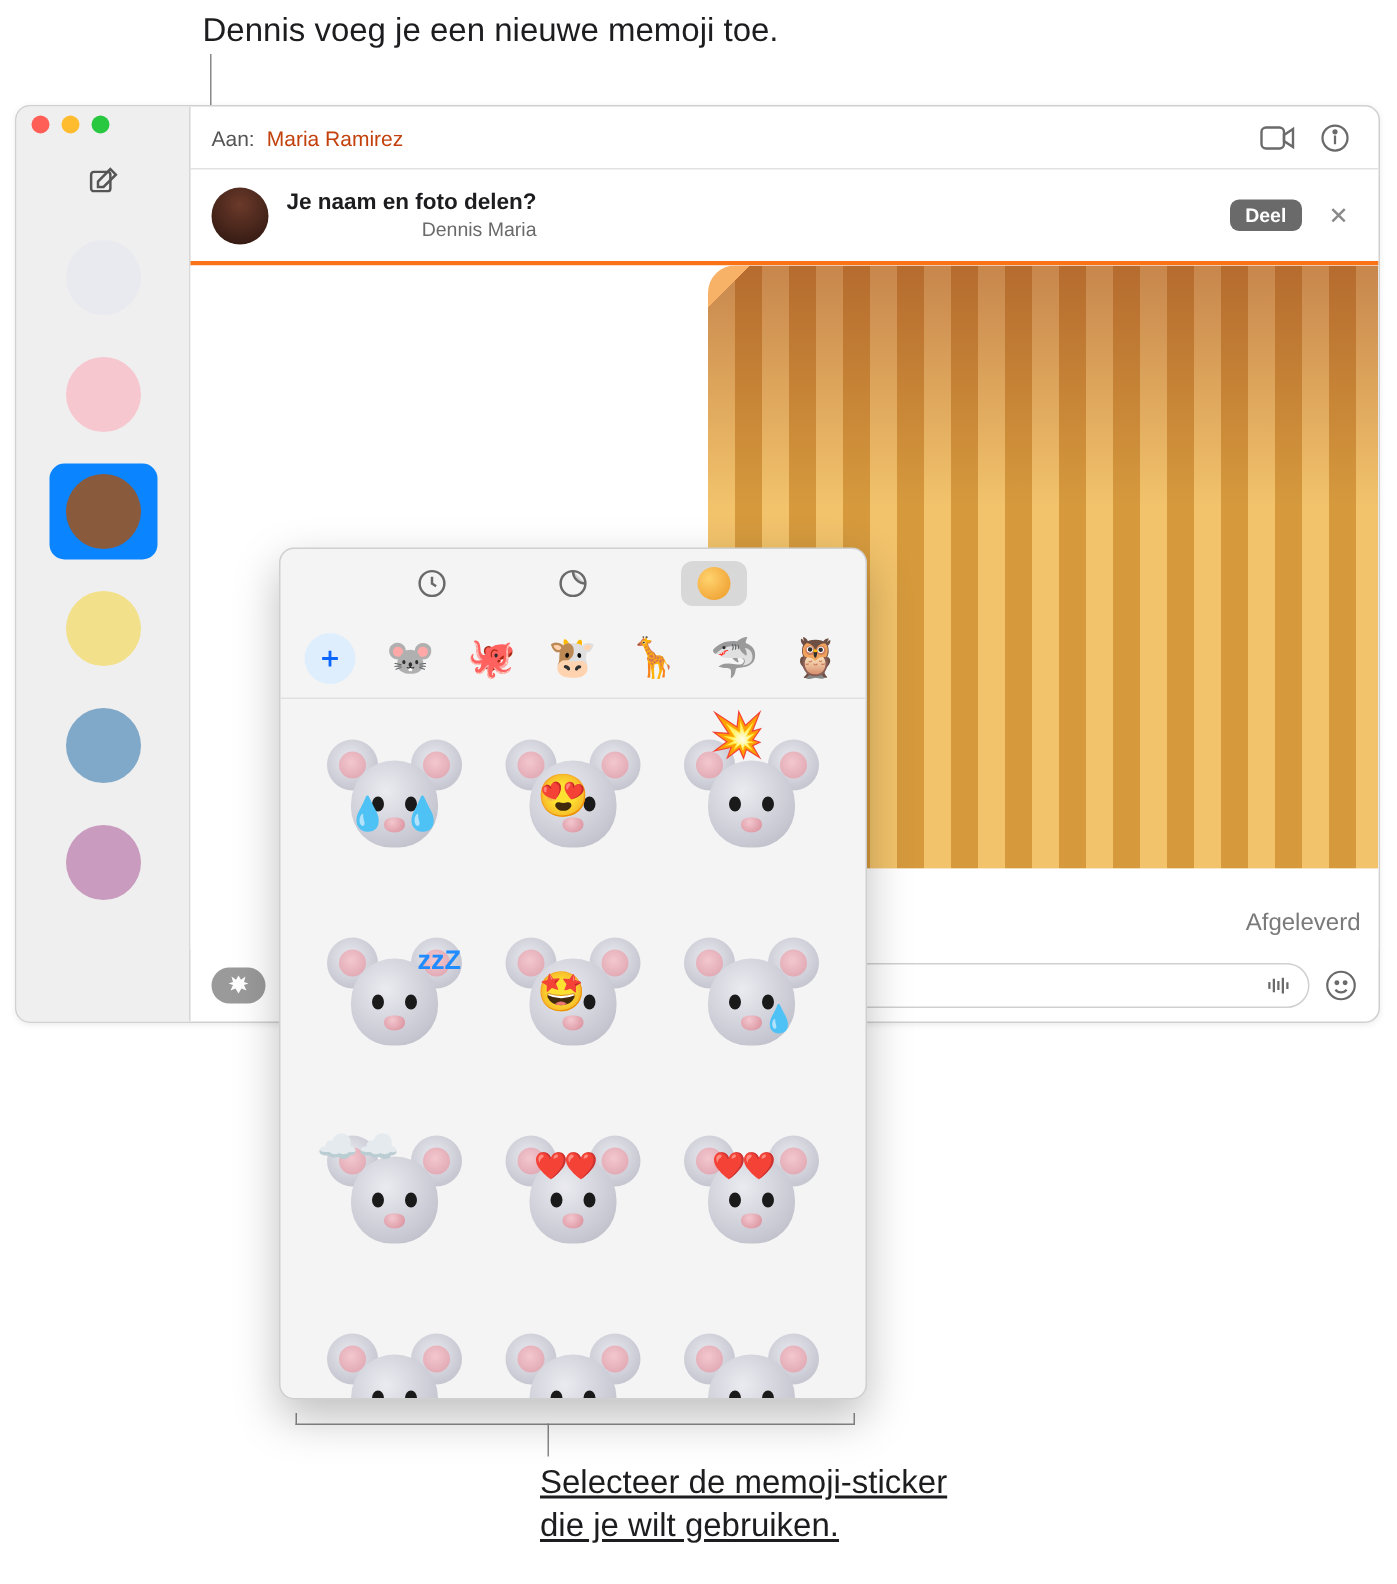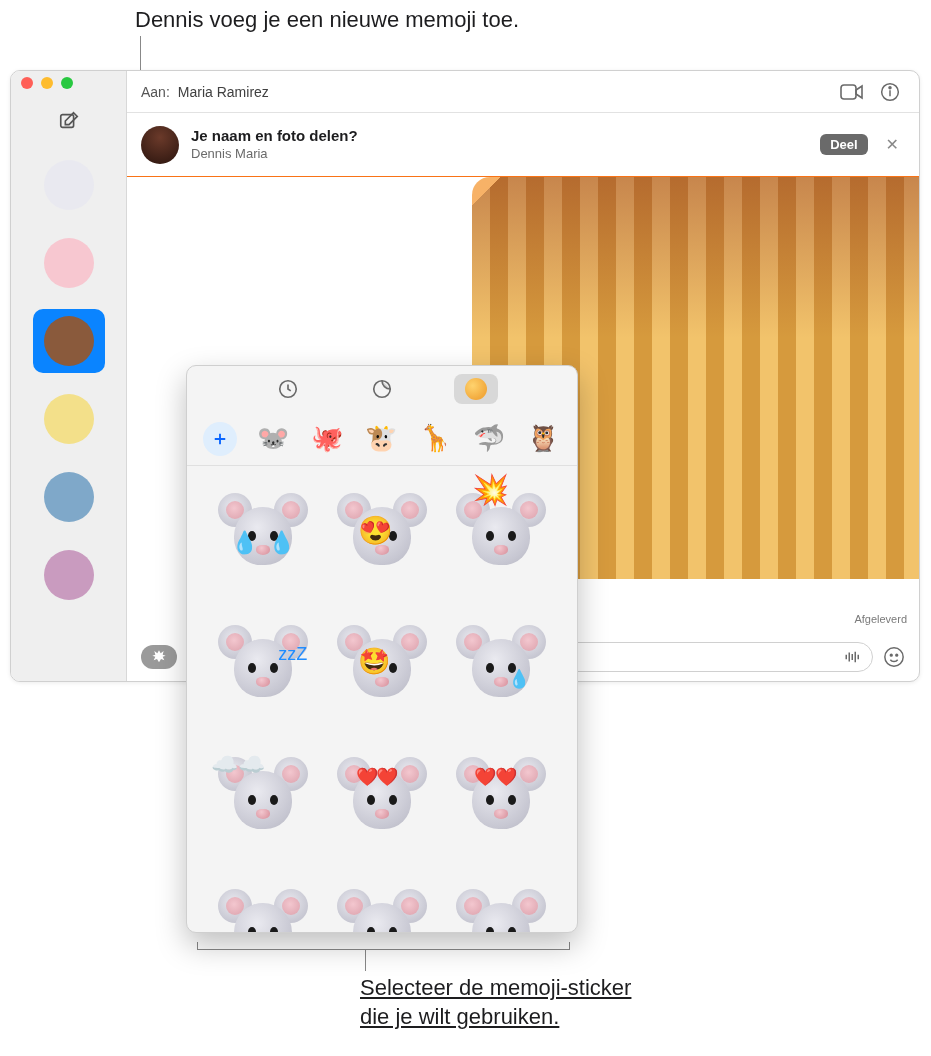--- a/index.html
+++ b/index.html
@@ -96,24 +96,25 @@
     display: flex; align-items: center;
     padding: 0 14px;
     gap: 8px;
     color: #555;
   }
   .header .spacer { flex: 1; }
   .header-icon { width: 30px; height: 24px; display: flex; align-items: center; justify-content: center; color: #6a6a6a; }
 
   .banner {
     height: 64px;
-    border-bottom: 1px solid #f97316;
+    border-bottom: 3px solid #f97316;
     display: flex; align-items: center;
     padding: 0 14px;
     gap: 12px;
+    text-align: right;
   }
   .banner-avatar {
     width: 38px; height: 38px; border-radius: 50%;
     background: radial-gradient(circle at 50% 30%, #6b3a2a, #2a140e);
   }
   .banner-text { display: flex; flex-direction: column; line-height: 1.25; }
   .banner-title { font-weight: 600; font-size: 15px; }
   .banner-sub { font-size: 13px; color: #6a6a6a; }
   .banner .spacer { flex: 1; }
   .pill-btn {
@@ -141,21 +142,21 @@
       repeating-linear-gradient(90deg, #f2c36b 0 18px, #d69a3d 18px 36px),
       repeating-linear-gradient(0deg, rgba(255,255,255,0.35) 0 18px, rgba(0,0,0,0) 18px 36px),
       linear-gradient(180deg, #b0736a, #8a4c42 30%, #d89f4a 30%);
     border-top-left-radius: 18px;
     border-bottom-left-radius: 18px;
   }
   .delivered {
     position: absolute;
     right: 12px;
     bottom: 8px;
-    font-size: 11px;
+    font-size: 16px;
     color: #7a7a7a;
   }
 
   .compose-row {
     height: 48px;
     display: flex;
     align-items: center;
     gap: 10px;
     padding: 0 14px;
   }
@@ -303,21 +304,21 @@
     top: 38px;
   }
   .mouse .eye.l { left: 30px; }
   .mouse .eye.r { left: 52px; }
 
   .overlay { position: absolute; font-size: 22px; pointer-events: none; }
   .overlay.tear-l { left: 16px; top: 46px; }
   .overlay.tear-r { right: 16px; top: 46px; }
   .overlay.hearts { left: 24px; top: 30px; font-size: 28px; letter-spacing: -6px; }
   .overlay.boom   { left: 20px; top: -12px; font-size: 30px; }
-  .overlay.zzz    { right: 4px; top: 28px; color: #208cff; font-weight: 400; font-size: 18px; }
+  .overlay.zzz    { right: 4px; top: 14px; color: #208cff; font-weight: 700; font-size: 18px; }
   .overlay.stars  { left: 24px; top: 30px; font-size: 26px; letter-spacing: -4px; }
   .overlay.drop   { right: 18px; top: 52px; font-size: 18px; }
   .overlay.clouds { left: -4px; top: 4px; font-size: 22px; }
   .overlay.hearts2{ left: 22px; top: 18px; font-size: 18px; letter-spacing: -2px; color:#e0334a;}
 
   
   .char-icon {
     width: 32px; height: 32px; position: relative;
     display: flex; align-items: center; justify-content: center;
     font-size: 26px;
@@ -371,21 +372,21 @@
         <div class="conv-btn">
           <div class="avatar" style="background: rgb(201, 155, 191);"></div>
         </div>
       </div>
   </div>
 
   <div class="main">
 
     <div class="header">
       <span>Aan:</span>
-      <span style="color:#404040">Maria Ramirez</span>
+      <span style="color:#c2410c">Maria Ramirez</span>
       <span class="spacer"></span>
       <div class="header-icon">
         <svg width="24" height="18" viewBox="0 0 24 18" fill="none" stroke="currentColor" stroke-width="1.6">
             <rect x="1" y="2" width="15" height="14" rx="3"></rect>
             <path d="M16 7l6-4v12l-6-4z"></path>
           </svg>
       </div>
       <div class="header-icon">
         <svg width="20" height="20" viewBox="0 0 24 24" fill="none" stroke="currentColor" stroke-width="1.8">
             <circle cx="12" cy="12" r="10"></circle>

